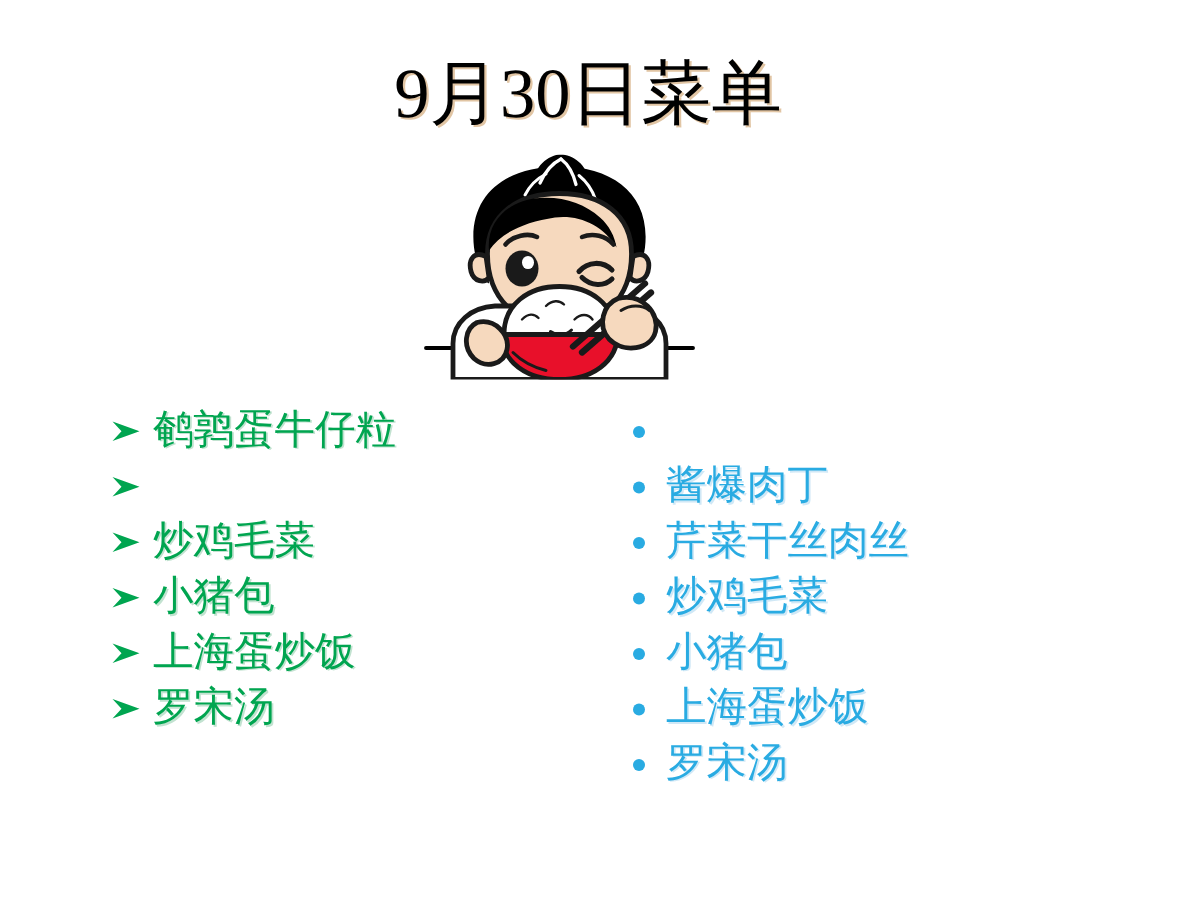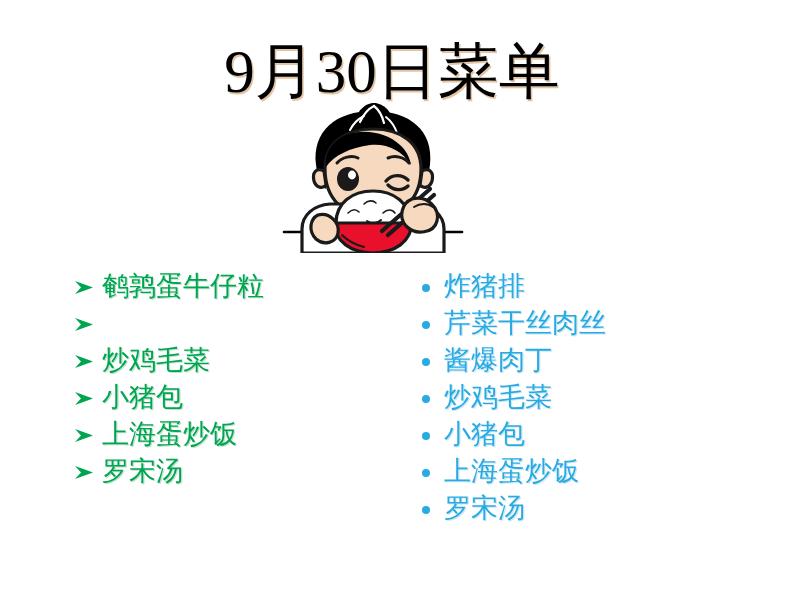--- a/index.html
+++ b/index.html
@@ -16,21 +16,21 @@
   }
 
   
   #slide-title {
     position: absolute;
     top: 38px;
     left: 0;
     width: 784px;
     text-align: center;
     font-family: "Liberation Serif", "DejaVu Serif", serif;
-    font-size: 61px;
+    font-size: 47px;
     line-height: 1.1;
     color: #000000;
     letter-spacing: 0px;
     text-shadow: 1.5px 1.5px 0px rgba(200, 150, 90, 0.55);
     white-space: nowrap;
   }
 
   
   #illustration {
     position: absolute;
@@ -238,41 +238,40 @@
   </div>
 
 </div>
 
 <div class="menu-column" id="menu-column-right">
 
   <div class="menu-item">
     <span class="bullet bullet-dot">
         <i></i>
       </span>
-    <span class="item-label">炸猪排</span>
+  </div>
+
+  <div class="menu-item">
+    <span class="bullet bullet-dot">
+        <i></i>
+      </span>
+    <span class="item-label">酱爆肉丁</span>
   </div>
 
   <div class="menu-item">
     <span class="bullet bullet-dot">
         <i></i>
       </span>
     <span class="item-label">芹菜干丝肉丝</span>
   </div>
 
   <div class="menu-item">
     <span class="bullet bullet-dot">
         <i></i>
       </span>
-    <span class="item-label">酱爆肉丁</span>
-  </div>
-
-  <div class="menu-item">
-    <span class="bullet bullet-dot">
-        <i></i>
-      </span>
     <span class="item-label">炒鸡毛菜</span>
   </div>
 
   <div class="menu-item">
     <span class="bullet bullet-dot">
         <i></i>
       </span>
     <span class="item-label">小猪包</span>
   </div>
 

